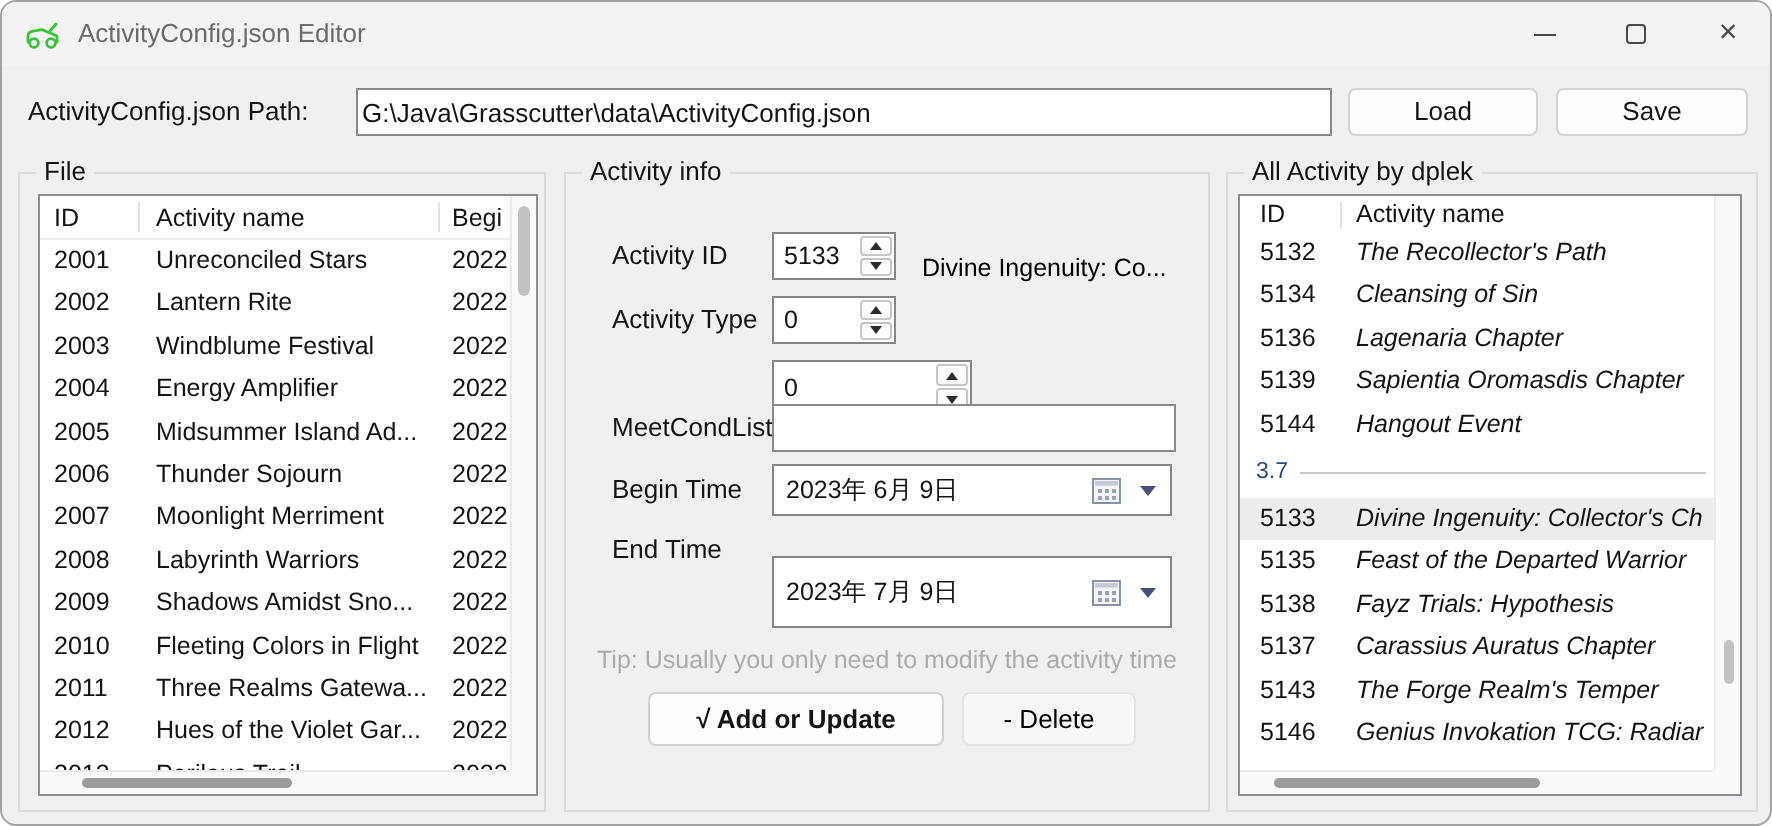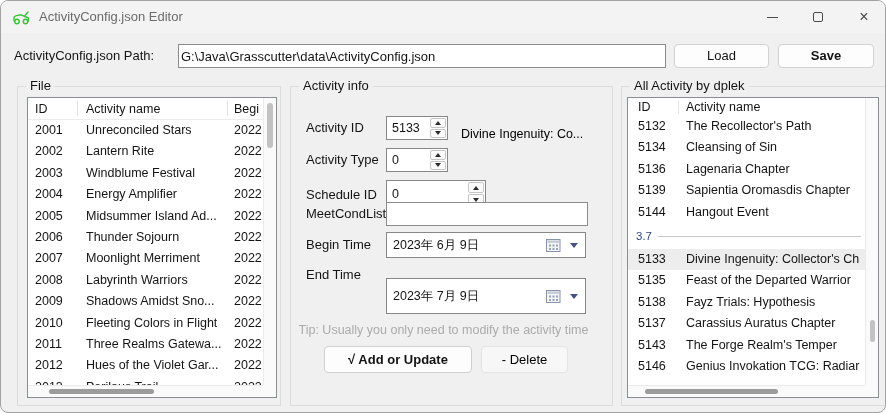--- a/index.html
+++ b/index.html
@@ -22,24 +22,24 @@
   .ic-close { font-size:16px; color:#4a4a4a; line-height:16px; }
 
   
   .path-label { position:absolute; left:13px; top:44px; height:22px; line-height:22px; }
   .path-input { position:absolute; left:177px; top:43px; width:488px; height:24px;
                 border:1px solid #8b8b8b; background:#fff; font-family:inherit;
                 font-size:13px; padding:0 2px; color:#141414; }
   .btn { position:absolute; height:24px; background:#fdfdfd; border:1px solid #d2d2d2;
          border-radius:4px; text-align:center; line-height:22px; font-size:13px; cursor:default; }
   .btn-load { left:673px; top:43px; width:95px; }
-  .btn-save { left:777px; top:43px; width:96px;font-weight:bold; }
-
-  
-  .groupbox { position:absolute; top:85px; height:320px; border:1px solid #dcdcdc;margin-left:8px; }
+  .btn-save { left:777px; top:43px; width:96px; }
+
+  
+  .groupbox { position:absolute; top:85px; height:320px; border:1px solid #dcdcdc; }
   .gb-file { left:8px;  width:264px; }
   .gb-info { left:281px; width:323px;text-align:right; }
   .gb-all  { left:612px; width:266px; }
   .gb-title { position:absolute; top:-9px; left:8px; background:#f0f0f0; padding:0 4px;
               font-size:13px; color:#141414; white-space:nowrap; }
 
   
   .listbox { position:absolute; background:#fff; border:1px solid #8a8e94; overflow:hidden; }
   .lb-file { left:9px; top:10px; width:250px; height:301px; }
   .lb-all  { left:5px; top:10px; width:252px; height:301px; }
@@ -52,21 +52,21 @@
   .head-line { position:absolute; left:0; right:13px; top:21px; height:1px; background:#ececec; }
 
   .rows { position:absolute; left:0; top:22px; bottom:12px; width:235px; overflow:hidden; }
   .lb-all .rows { top:18px; width:239px; }
   .lrow, .arow { position:relative; height:21.4px; line-height:21.4px; font-size:12.5px; white-space:nowrap; }
   .arow.selected { background:#ededed; }
   .c-id   { position:absolute; left:7px; }
   .c-name { position:absolute; left:58px; width:140px; overflow:hidden; }
   .c-begin{ position:absolute; left:206px; }
   .a-id   { position:absolute; left:10px; }
-  .a-name { position:absolute; left:58px; right:2px; overflow:hidden; }
+  .a-name { position:absolute; left:58px; right:2px; overflow:hidden;font-style:italic; }
   .sep-row { position:relative; height:26px; }
   .sep-text { position:absolute; left:8px; top:0; height:26px; line-height:26px;
               font-size:11.5px; color:#2c4a7c; }
   .sep-line { position:absolute; left:30px; right:6px; top:13px; height:1px; background:#c9c9c9; }
 
   
   .vscroll { position:absolute; right:0; top:0; width:13px; bottom:12px;
              background:#fafafa; border-left:1px solid #ebebeb; }
   .vthumb { position:absolute; left:3px; width:6px; background:#c2c2c2; border-radius:3px; }
   .hscroll { position:absolute; left:0; right:13px; bottom:0; height:12px;
@@ -244,21 +244,20 @@
     <div class="btns">
       <div class="sbtn">
           <div class="arr-up"></div>
         </div>
       <div class="sbtn">
           <div class="arr-down"></div>
         </div>
     </div>
   </div>
 
-  <span class="f-label" style="top:180px; height:27px; line-height:27px;">Schedule ID</span>
   <div class="spin" style="left:385px; top:179px; width:100px; height:27px;">
     <span class="val">0</span>
     <div class="btns">
       <div class="sbtn">
           <div class="arr-up"></div>
         </div>
       <div class="sbtn">
           <div class="arr-down"></div>
         </div>
     </div>

